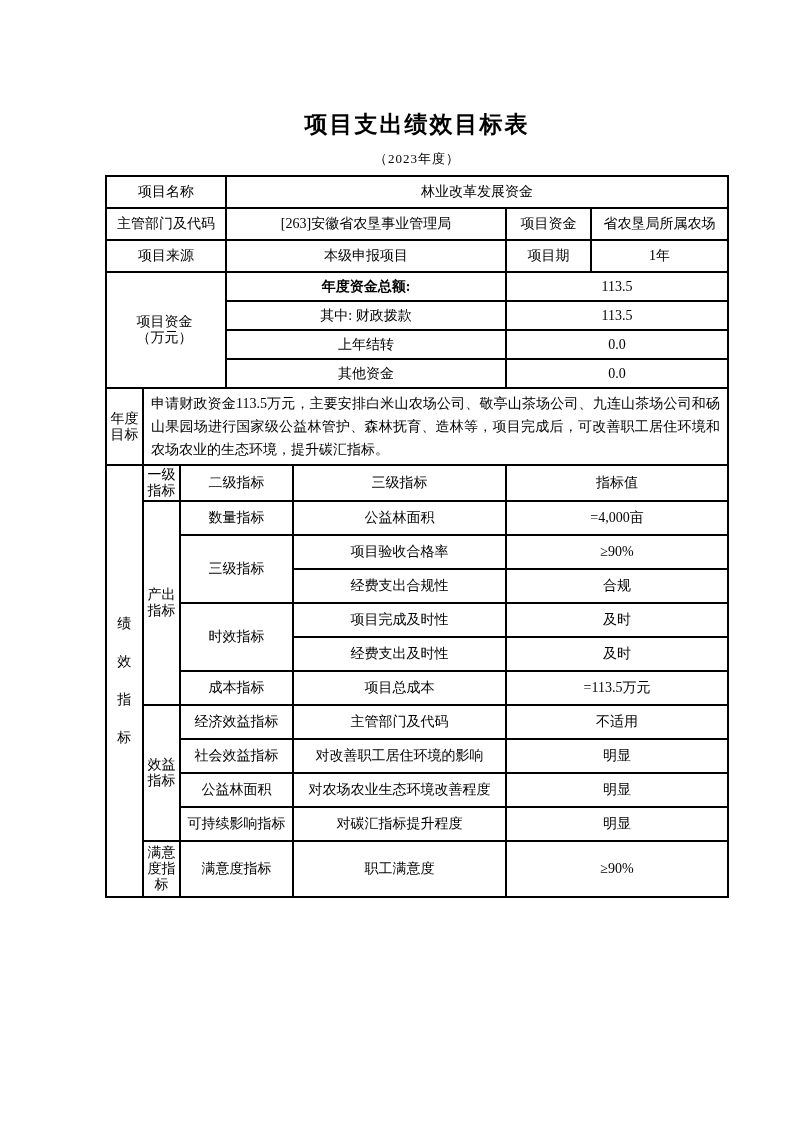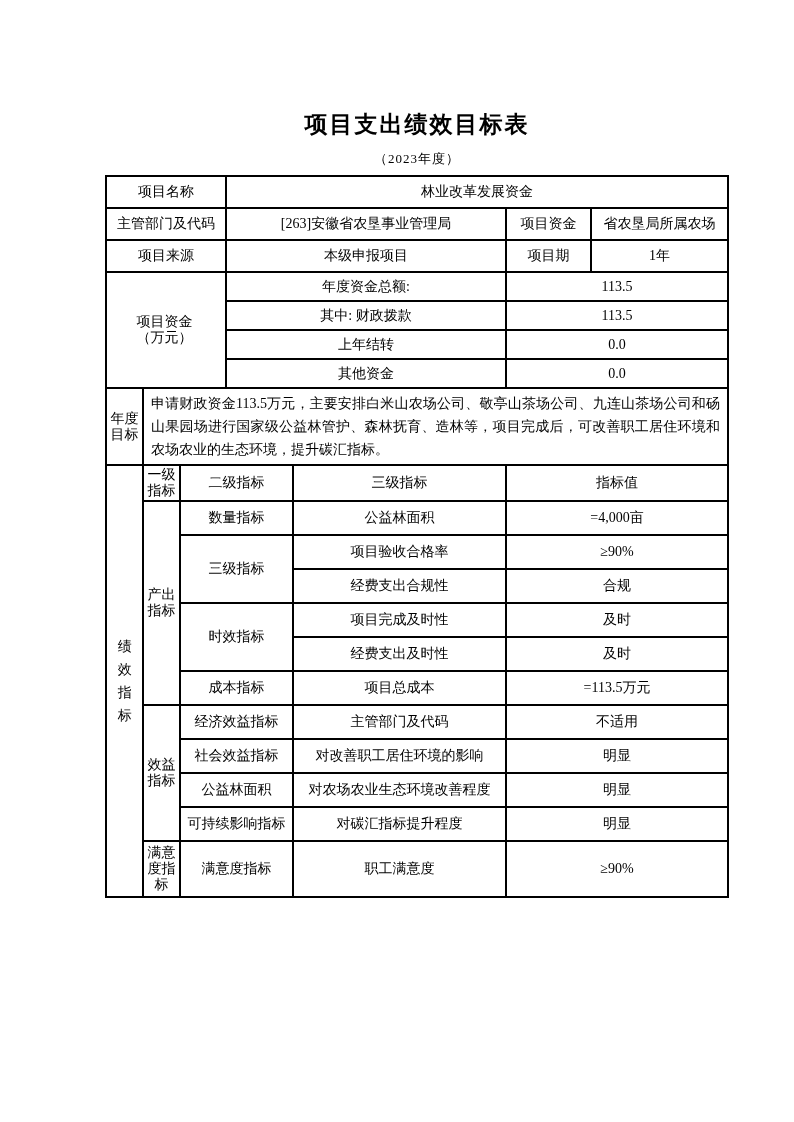--- a/index.html
+++ b/index.html
@@ -51,33 +51,33 @@
   tr.r-info  td { height: 28px; }
   tr.r-fund  td { height: 25px; }
   tr.r-goal  td { height: 64px; }
   tr.r-hdr   td { height: 28px; }
   tr.r-ind   td { height: 30px; }
   tr.r-last  td { height: 52px; }
 
   td.left   { text-align: left; }
   td.right  { text-align: right; padding-right: 5px; }
 
-  td.fund-label-1 { text-align: left; padding-left: 7px;  }
+  td.fund-label-1 { text-align: left; padding-left: 7px; font-weight: bold;  }
   td.fund-label-2 { text-align: left; padding-left: 17px; }
   td.fund-label-3 { text-align: left; padding-left: 35px; border-radius: 12px; }
 
   td.l3cell { text-align: left; padding-left: 6px; font-family: Liberation Mono, monospace; }
 
   .two-line { display: block; width: 4.2em; margin: 0 auto; text-align: left; }
   .vert-label {
     width: 1.05em;
     margin: 0 auto;
-    line-height: 23px;
+    line-height: 38px;
     word-break: break-all;
-    text-align: right;
+    text-align: left;
   }
   .goal-text {
     padding: 2px 4px;
     line-height: 23px;
     text-align: justify;
   }
 </style>
 </head>
 <body>
 

